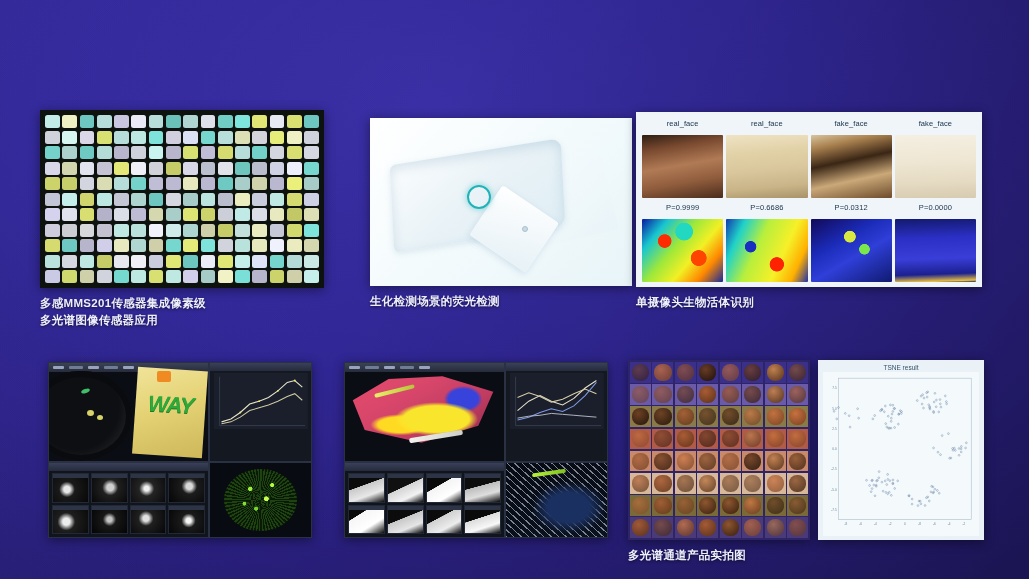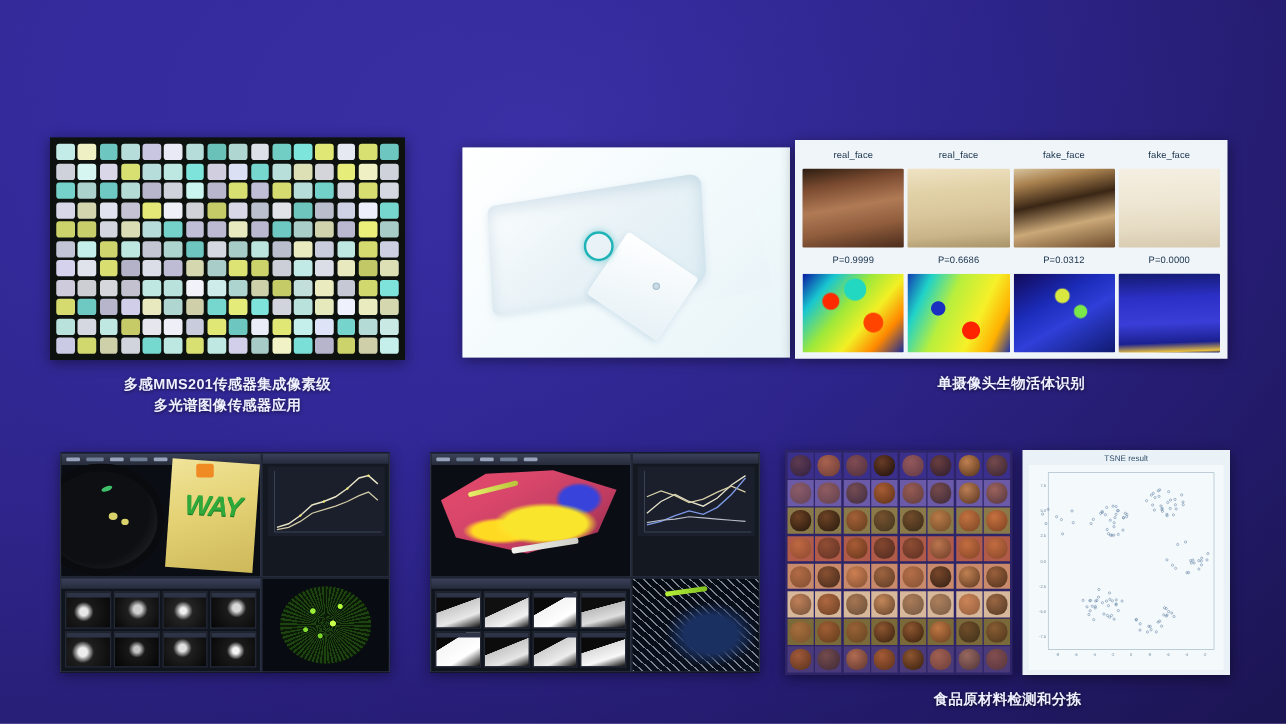--- a/index.html
+++ b/index.html
@@ -34,23 +34,23 @@
     font-size: 32px; font-weight: bold; color:#ffffff;
     letter-spacing: .2px; line-height: 1.2; margin-top: 2px;
     text-shadow: 0 0 12px rgba(150,170,255,.5), 0 1px 2px rgba(0,0,0,.5);
   }
 
   
   .panel { position: absolute; z-index: 3; }
   .frame { position:relative; overflow:hidden; background:#000;
            box-shadow: 0 2px 10px rgba(0,0,0,.45); }
   .caption {
-    width: 100%; text-align:center; color:#eef0ff;
+    width: 100%; color:#eef0ff;
     font-size: 11.5px; font-weight: bold; line-height: 1.45;
-    margin-top: 12px; letter-spacing:.3px;
+    margin-top: 7px; letter-spacing:.3px;
     text-shadow: 0 1px 3px rgba(0,0,0,.6);
   }
 
   
   #p-sensor   { left: 40px;  top: 110px; width: 284px; }
   #p-fluor    { left: 370px; top: 118px; width: 262px; }
   #p-face     { left: 636px; top: 112px; width: 346px; }
   #p-plant    { left: 48px;  top: 362px; width: 264px; }
   #p-textile  { left: 344px; top: 362px; width: 264px; }
   #p-food     { left: 628px; top: 360px; width: 356px; }
@@ -408,20 +408,23 @@
 
   <div class="panel" id="p-fluor">
     <div class="frame" id="f-fluor">
       <div class="fluor-bg"></div>
       <div class="wing"></div>
       <div class="device"></div>
       <div class="device2"></div>
       <div class="screw"></div>
       <div class="spot-ring"></div>
     </div>
+    <div class="caption">
+      <div>生化检测场景的荧光检测</div>
+    </div>
   </div>
 
   <div class="panel" id="p-face">
     <div class="frame" id="f-face">
       <div class="face-grid">
         <div class="face-label">real_face</div>
         <div class="face-label">real_face</div>
         <div class="face-label">fake_face</div>
         <div class="face-label">fake_face</div>
 
@@ -887,17 +890,17 @@
             <circle cx="107.48" cy="121.92" r="0.9" fill="none" stroke="#4a6f93" stroke-width=".35"></circle>
             <circle cx="112.82" cy="117.94" r="0.9" fill="none" stroke="#4a6f93" stroke-width=".35"></circle>
             <circle cx="100.41" cy="128.57" r="0.9" fill="none" stroke="#4a6f93" stroke-width=".35"></circle>
             <circle cx="112.81" cy="112.08" r="0.9" fill="none" stroke="#4a6f93" stroke-width=".35"></circle>
             <circle cx="111.42" cy="111.48" r="0.9" fill="none" stroke="#4a6f93" stroke-width=".35"></circle>
             <circle cx="104.68" cy="130.22" r="0.9" fill="none" stroke="#4a6f93" stroke-width=".35"></circle>
           </svg>
       </div>
     </div>
     <div class="caption">
-      <div>食品原材料检测和分拣</div>
+      <div>多光谱通道产品实拍图</div>
     </div>
   </div>
 
 </div>
 
 </body></html>

